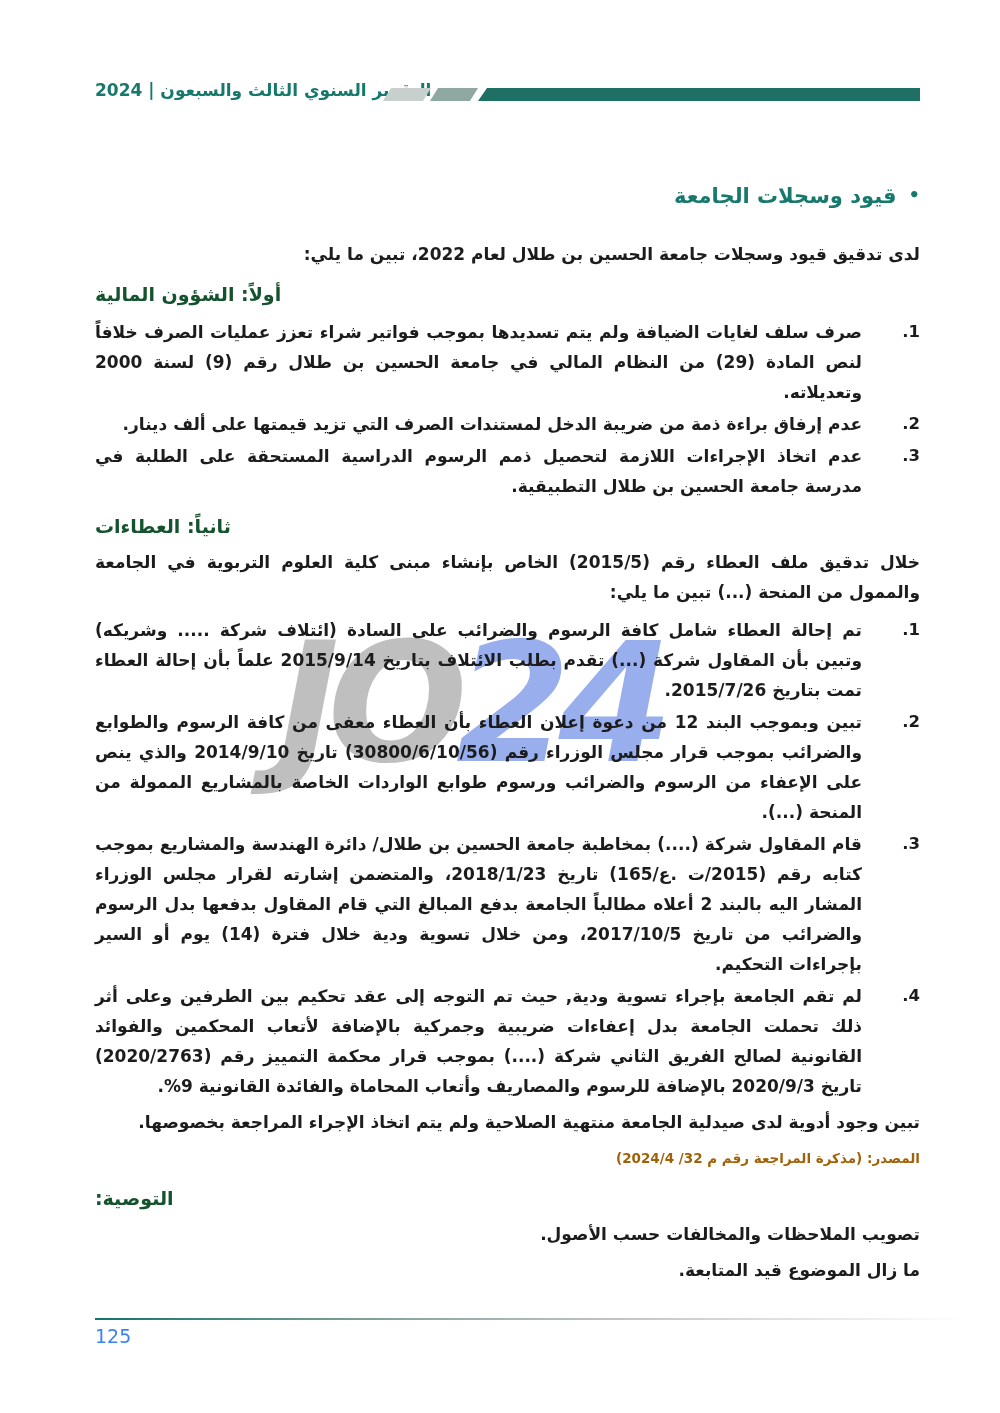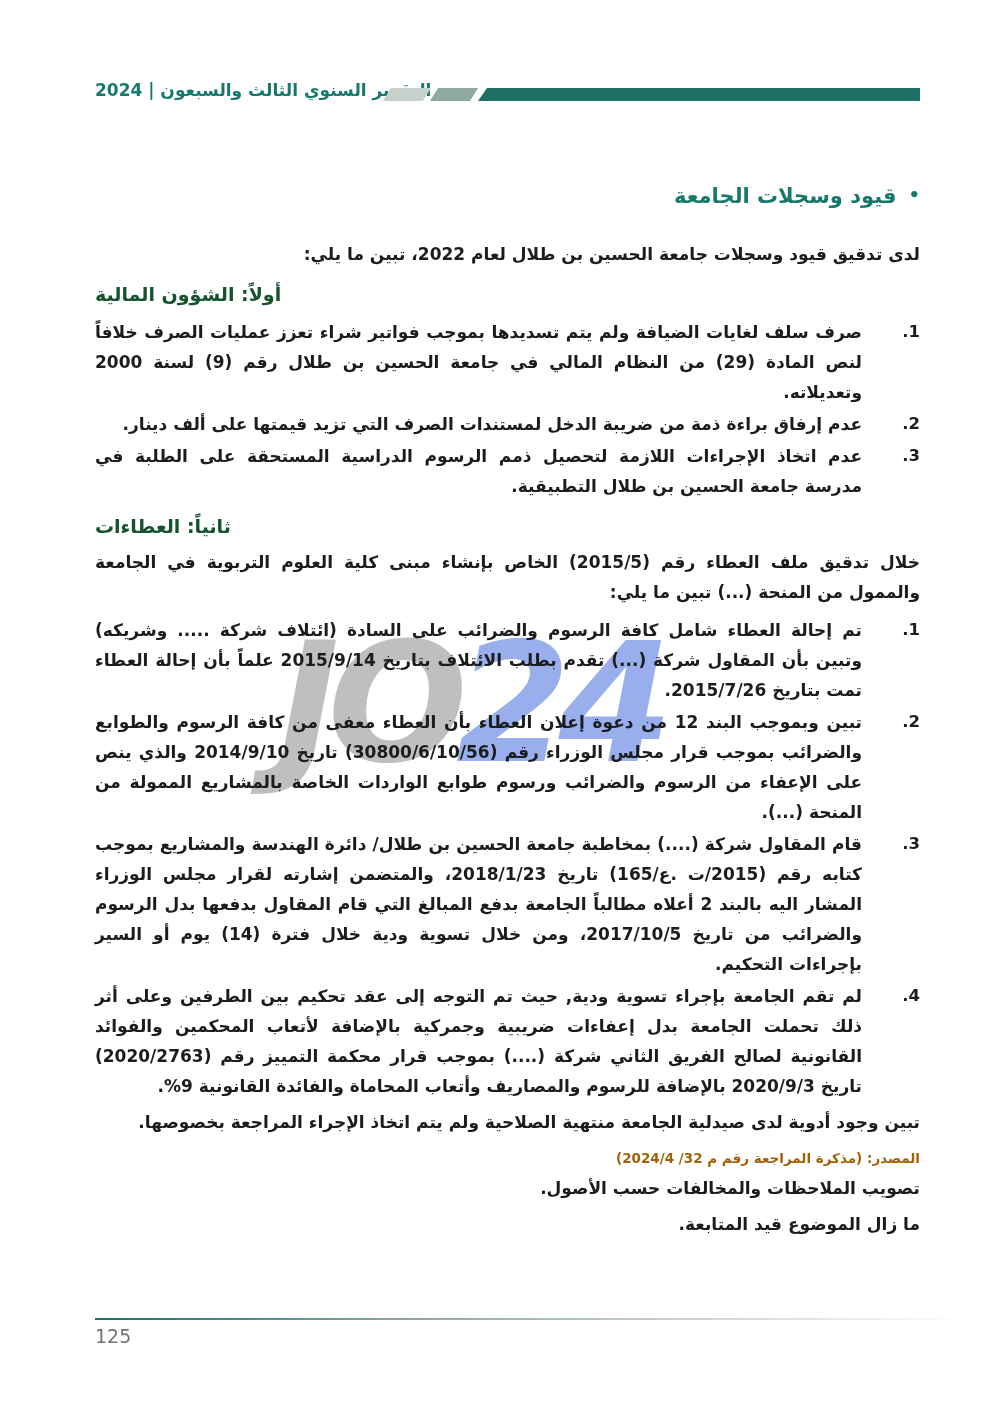--- a/index.html
+++ b/index.html
@@ -71,21 +71,21 @@
   .source{
     margin-top:12px;color:#a16207;font-size:13.5px;font-weight:bold;line-height:18px;text-align:right;
   }
   
   .footer-rule{
     position:absolute;top:1318px;left:95px;width:890px;height:2px;
     background:linear-gradient(to right,#12756a,#8fa6a3 35%,#c9cfcd 65%,rgba(255,255,255,0) 98%);
   }
   .page-num{
     position:absolute;top:1325px;left:95px;direction:ltr;
-    color:#737373;font-size:19px;font-weight:normal;
+    color:#3b82f6;font-size:19px;font-weight:normal;
   }
 </style>
 </head>
 <body>
 
 <div class="page">
 
   <div class="header-title">التقرير السنوي الثالث والسبعون | 2024</div>
   <div class="bar-light"></div>
   <div class="bar-mid"></div>
@@ -134,20 +134,21 @@
       </div>
       <div class="oitem">
         <span class="num">4.</span>
         <div class="itext">لم تقم الجامعة بإجراء تسوية ودية, حيث تم التوجه إلى عقد تحكيم بين الطرفين وعلى أثر ذلك تحملت الجامعة بدل إعفاءات ضريبية وجمركية بالإضافة لأتعاب المحكمين والفوائد القانونية لصالح الفريق الثاني شركة (....) بموجب قرار محكمة التمييز رقم (2020/2763) تاريخ 2020/9/3 بالإضافة للرسوم والمصاريف وأتعاب المحاماة والفائدة القانونية 9%.</div>
       </div>
     </div>
 
     <p class="para">تبين وجود أدوية لدى صيدلية الجامعة منتهية الصلاحية ولم يتم اتخاذ الإجراء المراجعة بخصوصها.</p>
     <div class="source">المصدر: (مذكرة المراجعة رقم م 32/ 2024/4)</div>
 
+    <h2 class="sec-h mt16">التوصية:</h2>
     <p class="para">تصويب الملاحظات والمخالفات حسب الأصول.</p>
 
     <p class="para">ما زال الموضوع قيد المتابعة.</p>
 
   </div>
 
   <div class="footer-rule"></div>
   <div class="page-num">125</div>
 
 </div>

